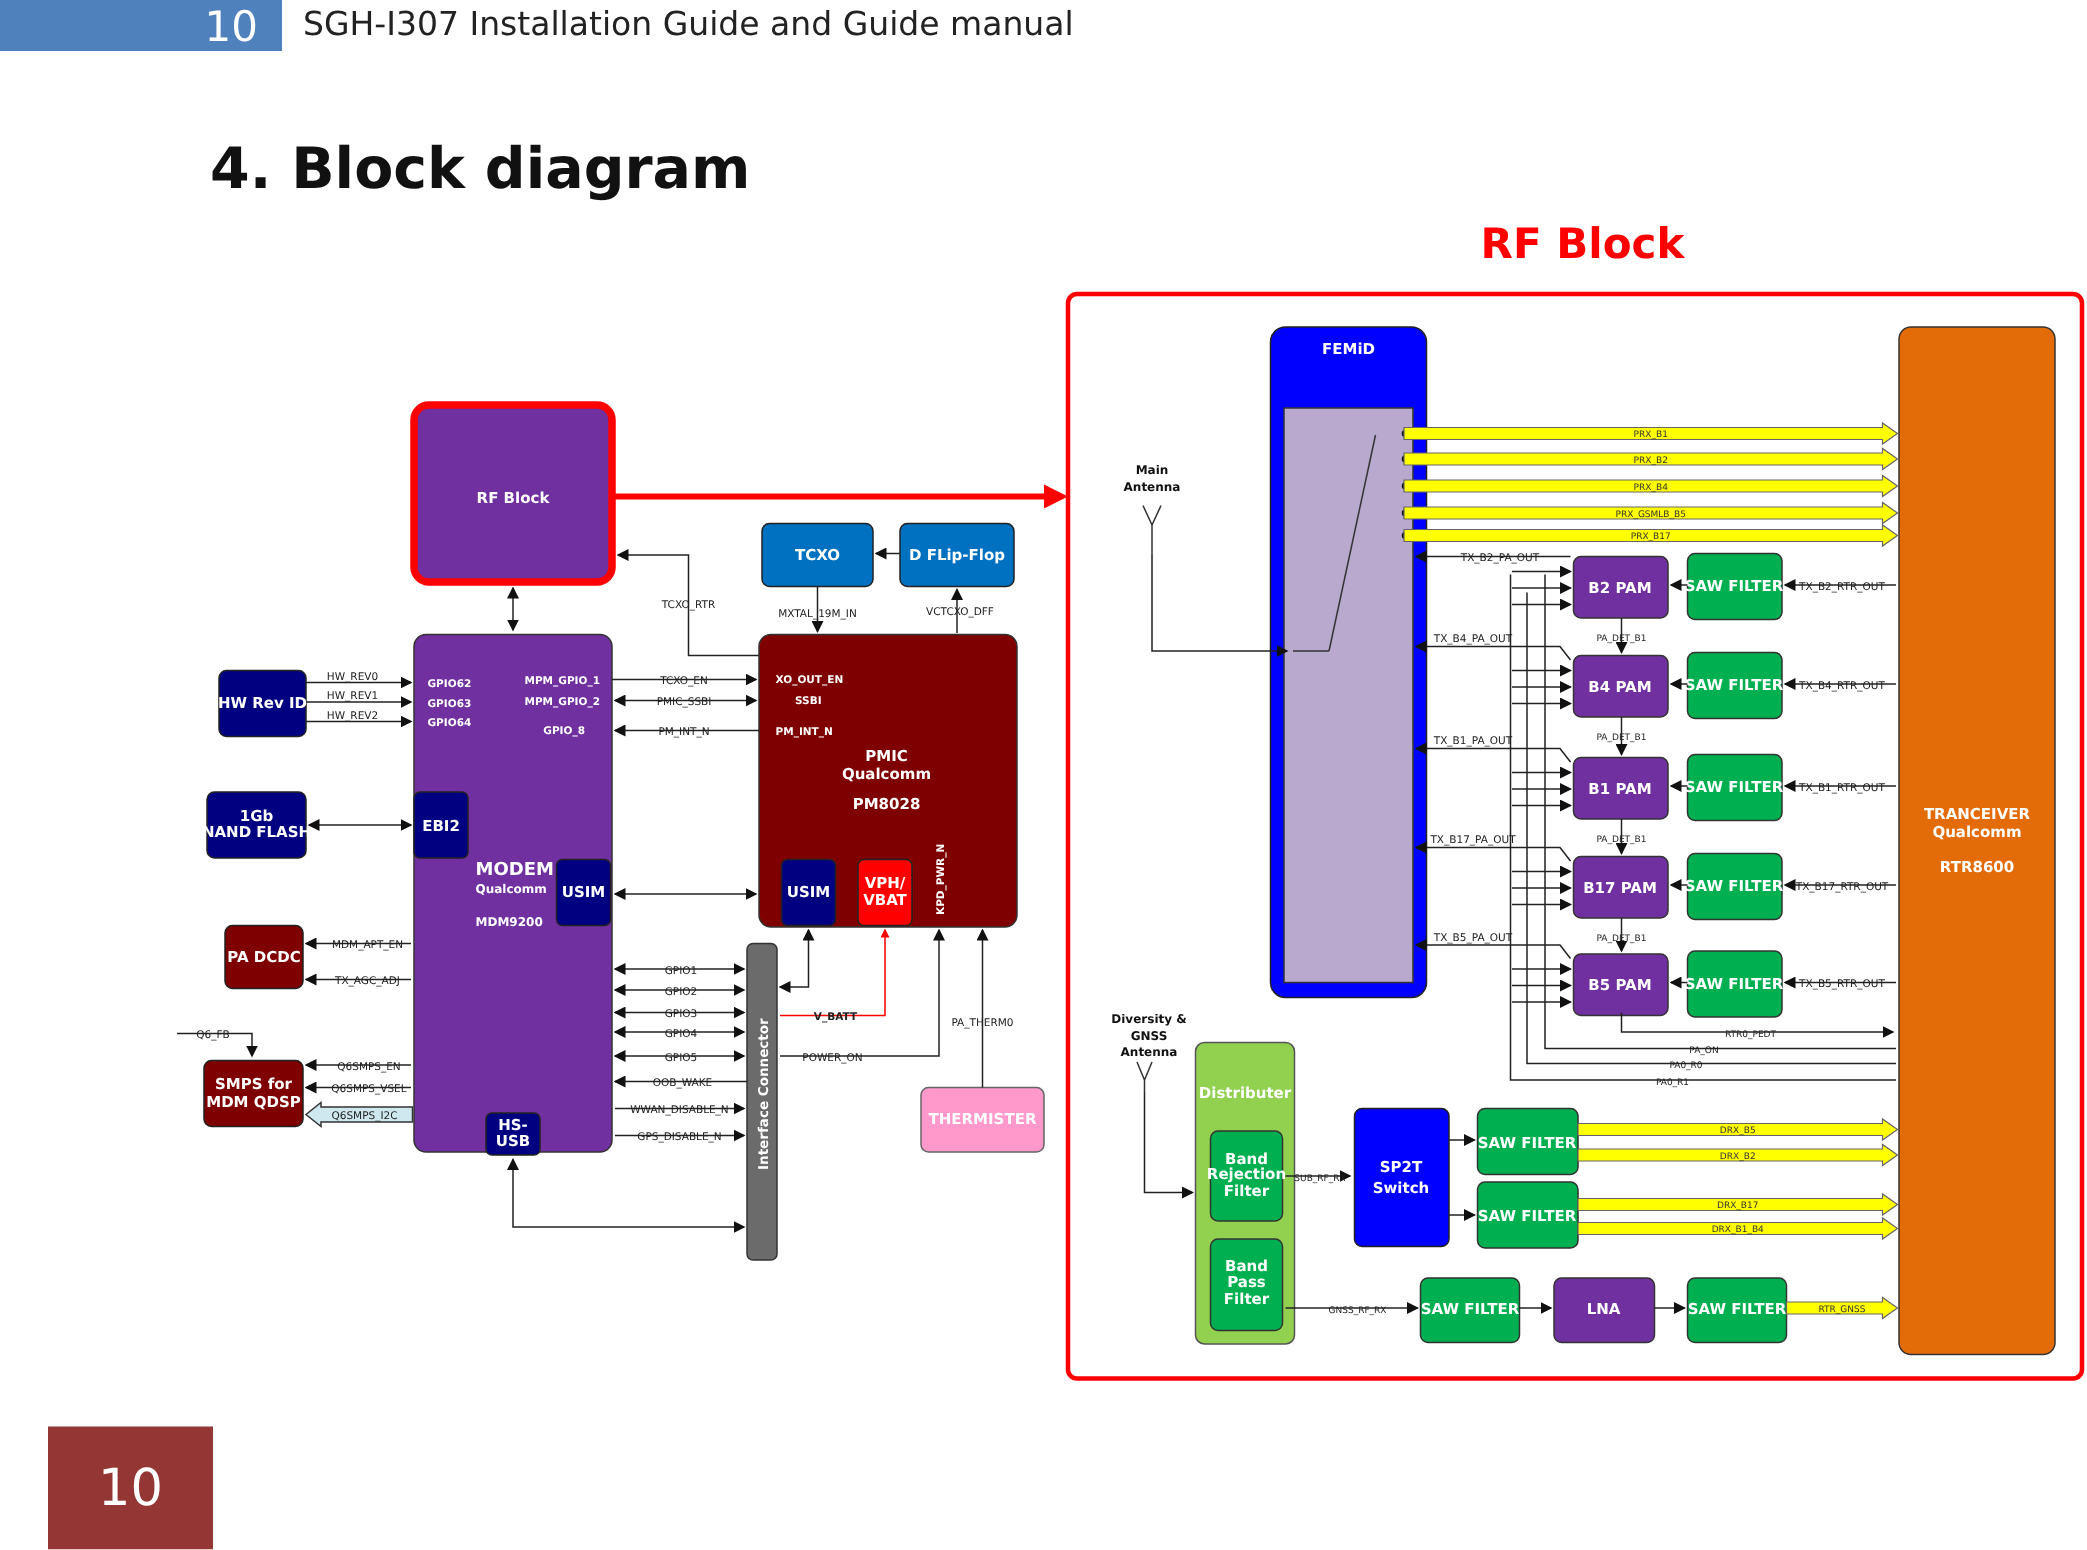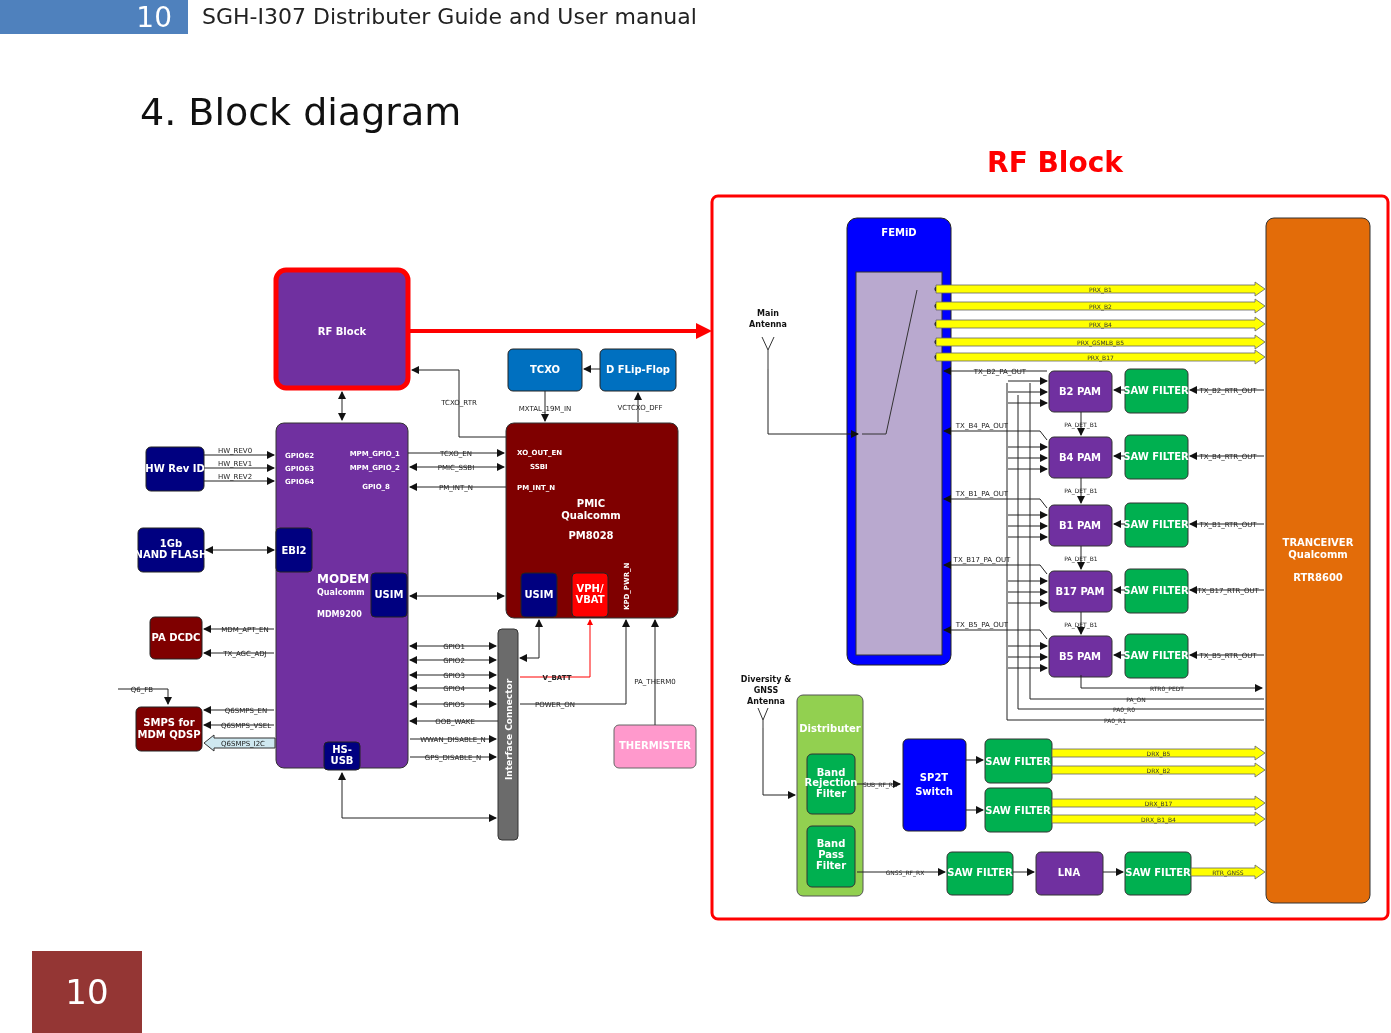--- a/index.html
+++ b/index.html
@@ -1,33 +1,33 @@
 <!DOCTYPE html>
 <html><head>
 <meta charset="utf-8">
 <style>
   html,body{margin:0;padding:0;background:#fff;}
   body{width:1391px;height:1033px;position:relative;overflow:hidden;font-family:"DejaVu Sans",sans-serif;}
   .hdr-num{position:absolute;left:0;top:0;width:188px;height:34px;background:#4f81bd;color:#fff;font-size:28px;line-height:36px;text-align:right;box-sizing:border-box;padding-right:16px;}
   .hdr-title{position:absolute;left:202px;top:2px;font-size:22px;color:#222;line-height:30px;}
-  .page-title{position:absolute;left:140px;top:90px;font-size:38px;font-weight:normal;color:#111;}
+  .page-title{position:absolute;left:140px;top:90px;font-size:38px;font-weight:bold;color:#111;}
   .footer-num{position:absolute;left:32px;top:951px;width:110px;height:82px;background:#943634;color:#fff;font-size:34px;line-height:82px;text-align:center;}
   svg#diagram{position:absolute;left:0;top:0;}
   svg text{font-family:"DejaVu Sans",sans-serif;}
   .blk-t{fill:#fff;font-weight:bold;font-size:10px;text-anchor:middle;}
   .sig{fill:#222;font-size:7px;text-anchor:middle;}
   .sigs{fill:#222;font-size:6px;text-anchor:middle;}
   .pin{fill:#fff;font-weight:bold;font-size:7px;}
   .ln{stroke:#222;stroke-width:1;fill:none;}
 </style>
 </head>
 <body>
 
 <div class="hdr-num">10</div>
-<div class="hdr-title">SGH-I307 Distributer Guide and User manual</div>
+<div class="hdr-title">SGH-I307 Installation Guide and Guide manual</div>
 <div class="page-title">4. Block diagram</div>
 <div class="footer-num">10</div>
 
 <svg id="diagram" width="1391" height="1033">
   <defs>
     <marker id="ah" markerWidth="8" markerHeight="8" refX="7" refY="4" orient="auto">
         <path d="M0,0 L8,4 L0,8 z" fill="#111"></path>
       </marker>
     <marker id="ahs" markerWidth="8" markerHeight="8" refX="1" refY="4" orient="auto">
         <path d="M8,0 L0,4 L8,8 z" fill="#111"></path>

